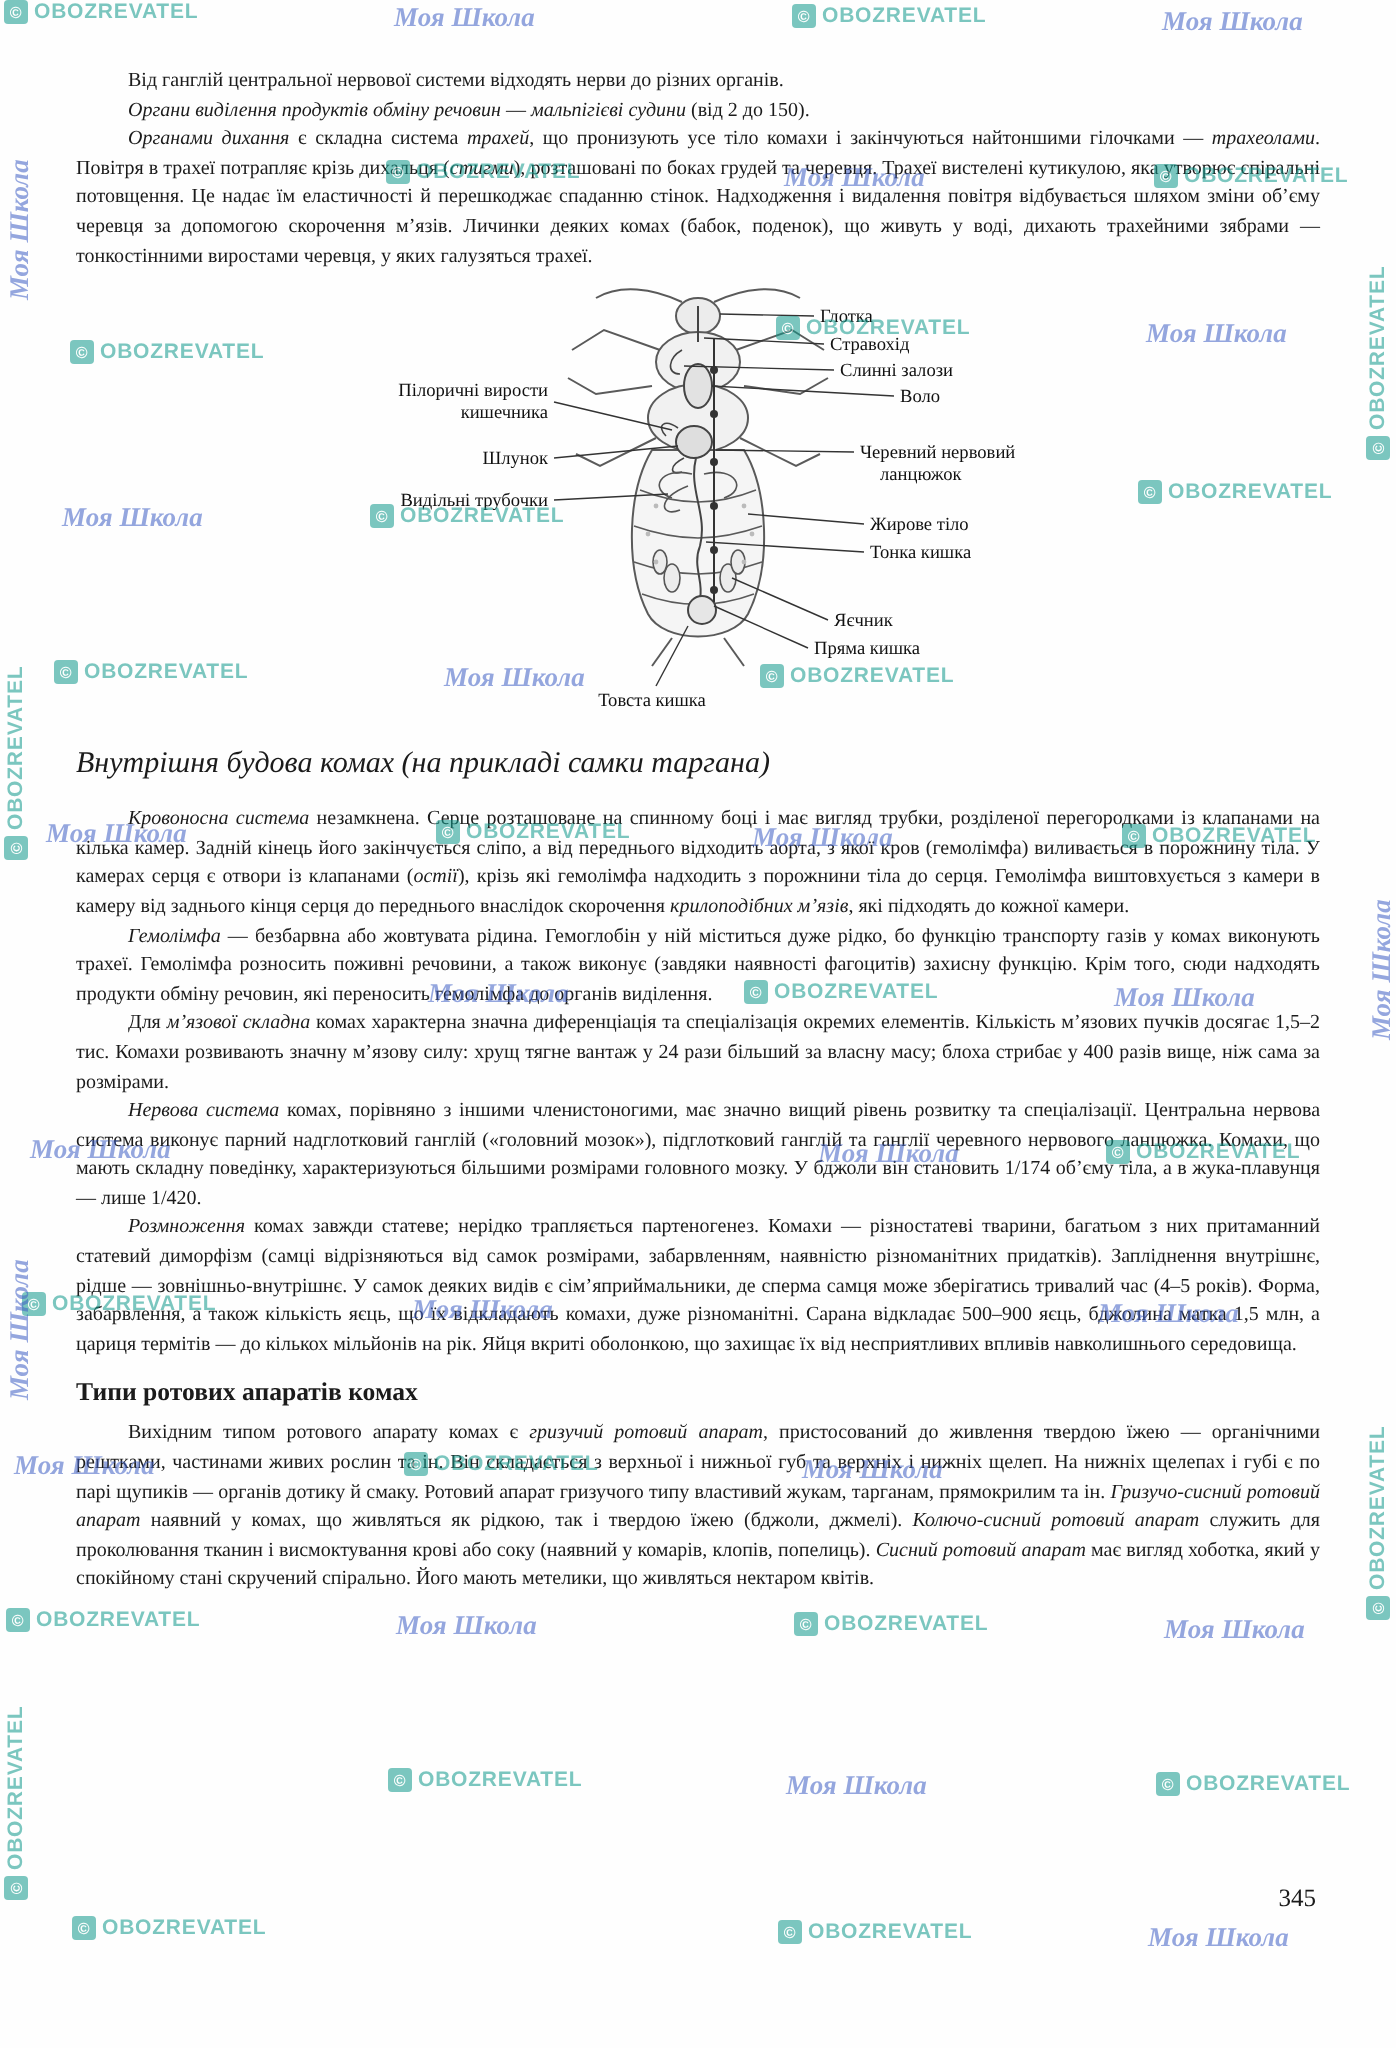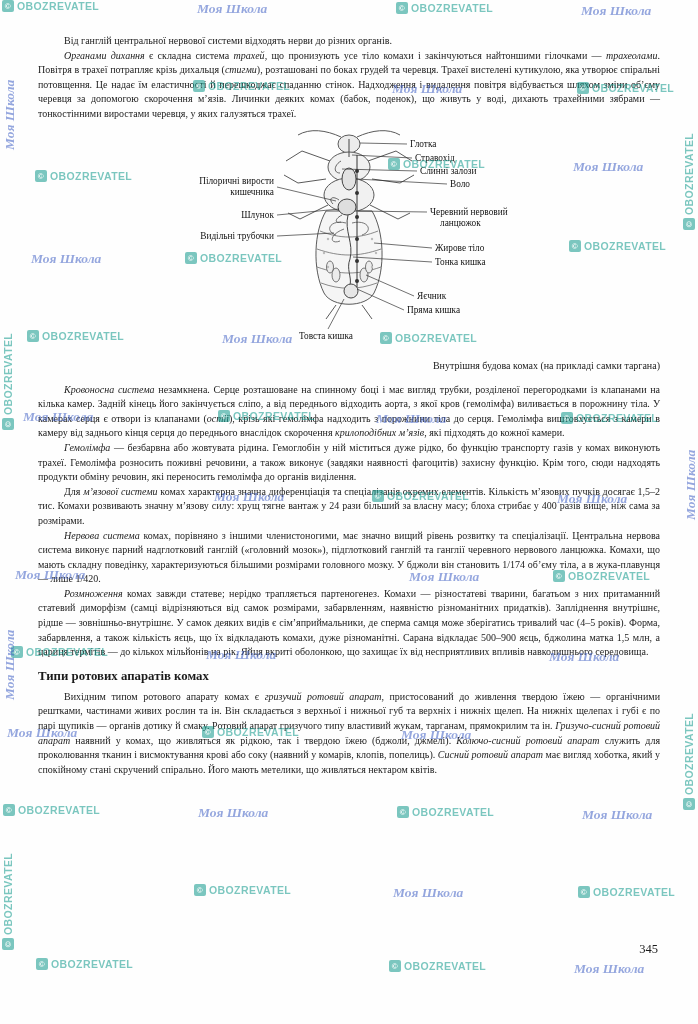--- a/index.html
+++ b/index.html
@@ -3,21 +3,21 @@
 <meta charset="utf-8">
 <style>
   html,body{margin:0;padding:0;background:#888;}
   .page{position:relative;width:698px;height:1024px;background:#fefefe;overflow:hidden;
         font-family:"Liberation Serif",serif;color:#1b1b1b;margin:0 auto;}
   .text-col{position:absolute;left:38px;right:38px;top:34px;z-index:2;}
   p.para{margin:0;text-align:justify;text-indent:26px;font-size:10px;line-height:14.6px;}
   .it{font-style:italic;}
   .figure{margin:5px 0 12px;text-align:center;}
   .fig-svg{display:block;margin:0 auto;}
-  .caption{font-size:10px;text-align:right;margin:1px 0 3px;}
+  .caption{font-style:italic;font-size:15px;text-align:left;margin:1px 0 3px;}
   .heading{font-size:12.8px;font-weight:bold;text-align:left;margin:9px 0 6px;}
   .pagenum{position:absolute;right:40px;top:942px;font-size:12.5px;z-index:2;}
   .wm-layer{position:absolute;inset:0;pointer-events:none;z-index:6;}
   .wm{position:absolute;white-space:nowrap;display:flex;align-items:center;gap:3px;}
   .wm-moya{color:#3f5fc4;font-family:"Liberation Serif",serif;font-style:italic;font-weight:bold;
            font-size:13.5px;opacity:.55;}
   .wm-oboz{color:#119a8c;font-family:"Liberation Sans",sans-serif;font-weight:bold;
            font-size:10.5px;letter-spacing:.4px;opacity:.55;}
   .wm-oboz .ic{display:inline-flex;width:12px;height:12px;background:#119a8c;color:#fff;
            border-radius:2px;align-items:center;justify-content:center;font-size:8px;
@@ -27,20 +27,21 @@
 </style>
 </head>
 <body>
 
 <div class="page">
 
   <div class="text-col">
 
     <div>
         <p class="para"><span>Від ганглій центральної нервової системи відходять нерви до різних органів.</span></p>
+        <p class="para"><span class="it">Органи виділення продуктів обміну речовин</span><span> — </span><span class="it">мальпігієві судини</span><span> (від 2 до 150).</span></p>
         <p class="para"><span class="it">Органами дихання</span><span> є складна система </span><span class="it">трахей</span><span>, що пронизують усе тіло комахи і закінчуються найтоншими гілочками — </span><span class="it">трахеолами</span><span>. Повітря в трахеї потрапляє крізь дихальця (</span><span class="it">стигми</span><span>), розташовані по боках грудей та черевця. Трахеї вистелені кутикулою, яка утворює спіральні потовщення. Це надає їм еластичності й перешкоджає спаданню стінок. Надходження і видалення повітря відбувається шляхом зміни об’єму черевця за допомогою скорочення м’язів. Личинки деяких комах (бабок, поденок), що живуть у воді, дихають трахейними зябрами — тонкостінними виростами черевця, у яких галузяться трахеї.</span></p>
       </div>
 
     <div class="figure">
       <svg class="fig-svg" width="470" height="232" viewBox="0 0 470 232">
         <g stroke="#5a5a5a" fill="none" stroke-width="1">
           <path d="M227,10 C212,3 196,1 184,8"></path>
           <path d="M243,10 C258,3 274,1 286,8"></path>
           <ellipse cx="235" cy="17" rx="11" ry="9" fill="#ececec"></ellipse>
           <ellipse cx="235" cy="40" rx="21" ry="15" fill="#f1f1f1"></ellipse>
@@ -126,21 +127,21 @@
           <text x="160" y="112" text-anchor="end">Видільні трубочки</text>
           <text x="212" y="212" text-anchor="middle">Товста кишка</text>
         </g>
       </svg>
       <div class="caption">Внутрішня будова комах (на прикладі самки таргана)</div>
     </div>
 
     <div>
         <p class="para"><span class="it">Кровоносна система</span><span> незамкнена. Серце розташоване на спинному боці і має вигляд трубки, розділеної перегородками із клапанами на кілька камер. Задній кінець його закінчується сліпо, а від переднього відходить аорта, з якої кров (гемолімфа) виливається в порожнину тіла. У камерах серця є отвори із клапанами (</span><span class="it">остії</span><span>), крізь які гемолімфа надходить з порожнини тіла до серця. Гемолімфа виштовхується з камери в камеру від заднього кінця серця до переднього внаслідок скорочення </span><span class="it">крилоподібних м’язів</span><span>, які підходять до кожної камери.</span></p>
         <p class="para"><span class="it">Гемолімфа</span><span> — безбарвна або жовтувата рідина. Гемоглобін у ній міститься дуже рідко, бо функцію транспорту газів у комах виконують трахеї. Гемолімфа розносить поживні речовини, а також виконує (завдяки наявності фагоцитів) захисну функцію. Крім того, сюди надходять продукти обміну речовин, які переносить гемолімфа до органів виділення.</span></p>
-        <p class="para"><span>Для </span><span class="it">м’язової системи</span><span> комах характерна значна диференціація та спеціалізація окремих елементів. Кількість м’язових пучків досягає 1,5–2 тис. Комахи розвивають значну м’язову силу: хрущ тягне вантаж у 24 рази більший за власну масу; блоха стрибає у 400 разів вище, ніж сама за розмірами.</span></p>
+        <p class="para"><span>Для </span><span class="it">м’язової складна</span><span> комах характерна значна диференціація та спеціалізація окремих елементів. Кількість м’язових пучків досягає 1,5–2 тис. Комахи розвивають значну м’язову силу: хрущ тягне вантаж у 24 рази більший за власну масу; блоха стрибає у 400 разів вище, ніж сама за розмірами.</span></p>
         <p class="para"><span class="it">Нервова система</span><span> комах, порівняно з іншими членистоногими, має значно вищий рівень розвитку та спеціалізації. Центральна нервова система виконує парний надглотковий ганглій («головний мозок»), підглотковий ганглій та ганглії черевного нервового ланцюжка. Комахи, що мають складну поведінку, характеризуються більшими розмірами головного мозку. У бджоли він становить 1/174 об’єму тіла, а в жука-плавунця — лише 1/420.</span></p>
         <p class="para"><span class="it">Розмноження</span><span> комах завжди статеве; нерідко трапляється партеногенез. Комахи — різностатеві тварини, багатьом з них притаманний статевий диморфізм (самці відрізняються від самок розмірами, забарвленням, наявністю різноманітних придатків). Запліднення внутрішнє, рідше — зовнішньо-внутрішнє. У самок деяких видів є сім’яприймальники, де сперма самця може зберігатись тривалий час (4–5 років). Форма, забарвлення, а також кількість яєць, що їх відкладають комахи, дуже різноманітні. Сарана відкладає 500–900 яєць, бджолина матка 1,5 млн, а цариця термітів — до кількох мільйонів на рік. Яйця вкриті оболонкою, що захищає їх від несприятливих впливів навколишнього середовища.</span></p>
       </div>
 
     <div class="heading">Типи ротових апаратів комах</div>
 
     <div>
         <p class="para"><span>Вихідним типом ротового апарату комах є </span><span class="it">гризучий ротовий апарат</span><span>, пристосований до живлення твердою їжею — органічними рештками, частинами живих рослин та ін. Він складається з верхньої і нижньої губ та верхніх і нижніх щелеп. На нижніх щелепах і губі є по парі щупиків — органів дотику й смаку. Ротовий апарат гризучого типу властивий жукам, тарганам, прямокрилим та ін. </span><span class="it">Гризучо-сисний ротовий апарат</span><span> наявний у комах, що живляться як рідкою, так і твердою їжею (бджоли, джмелі). </span><span class="it">Колючо-сисний ротовий апарат</span><span> служить для проколювання тканин і висмоктування крові або соку (наявний у комарів, клопів, попелиць). </span><span class="it">Сисний ротовий апарат</span><span> має вигляд хоботка, який у спокійному стані скручений спірально. Його мають метелики, що живляться нектаром квітів.</span></p>
       </div>
 

